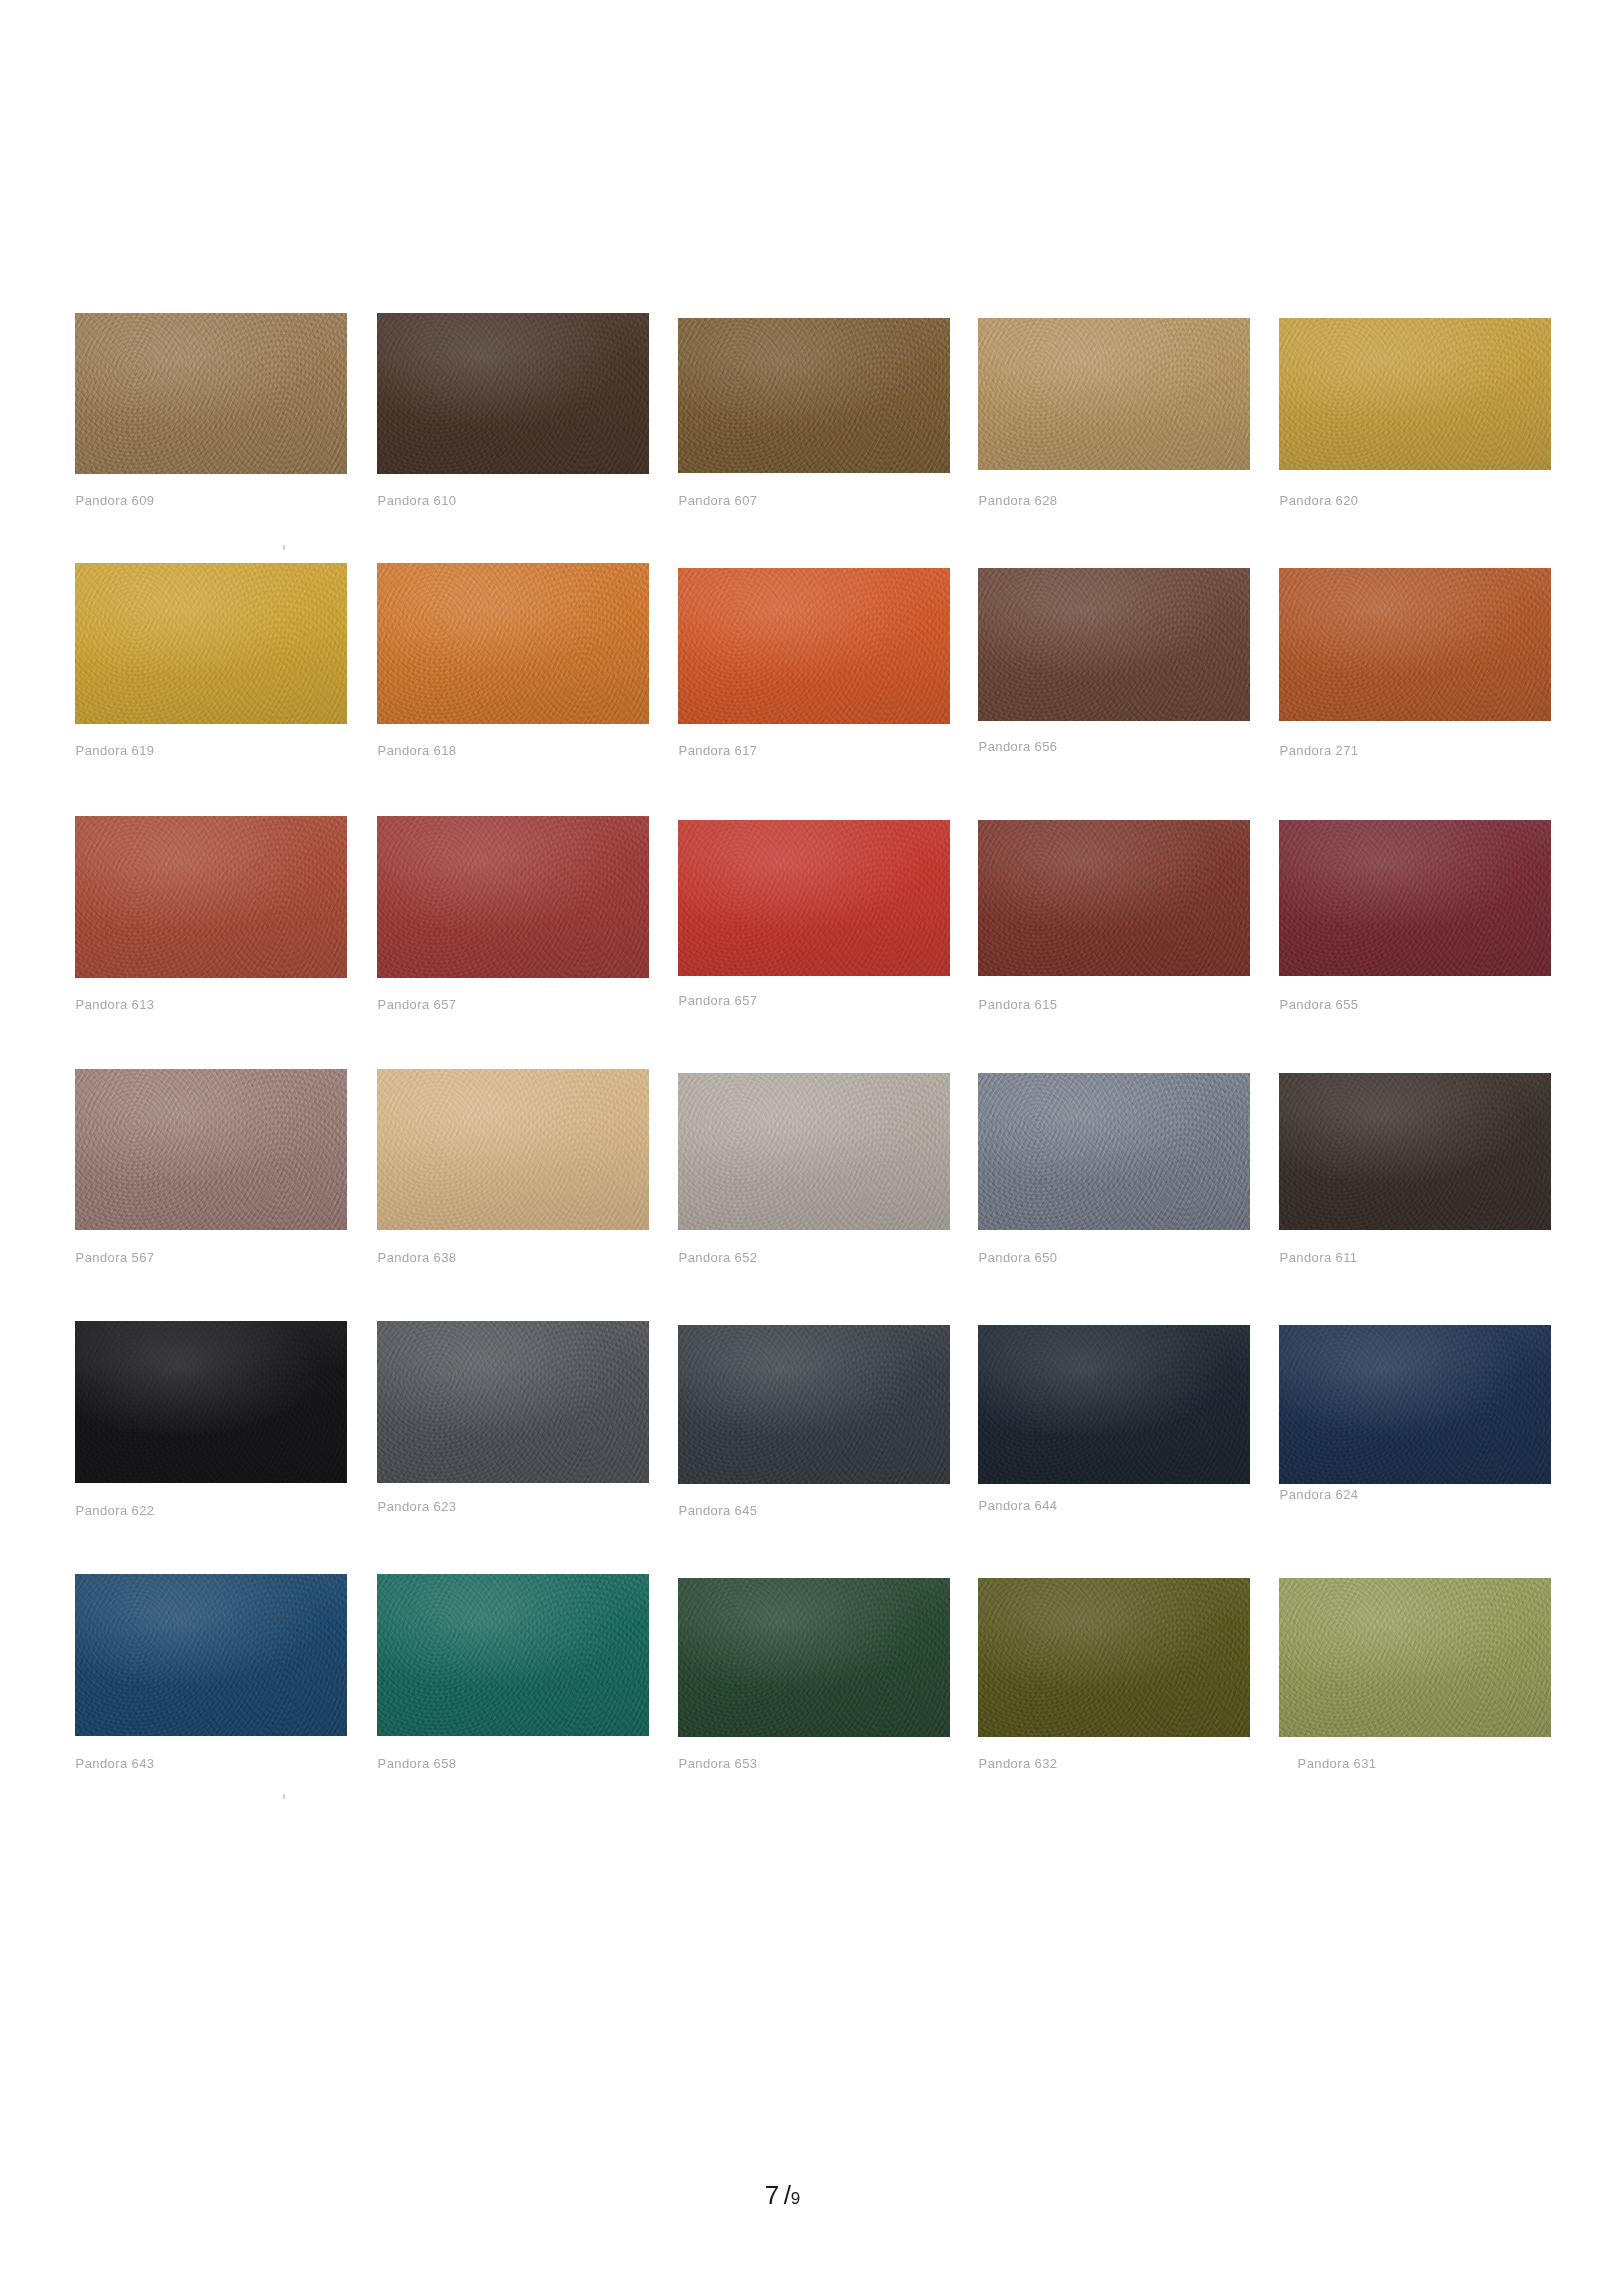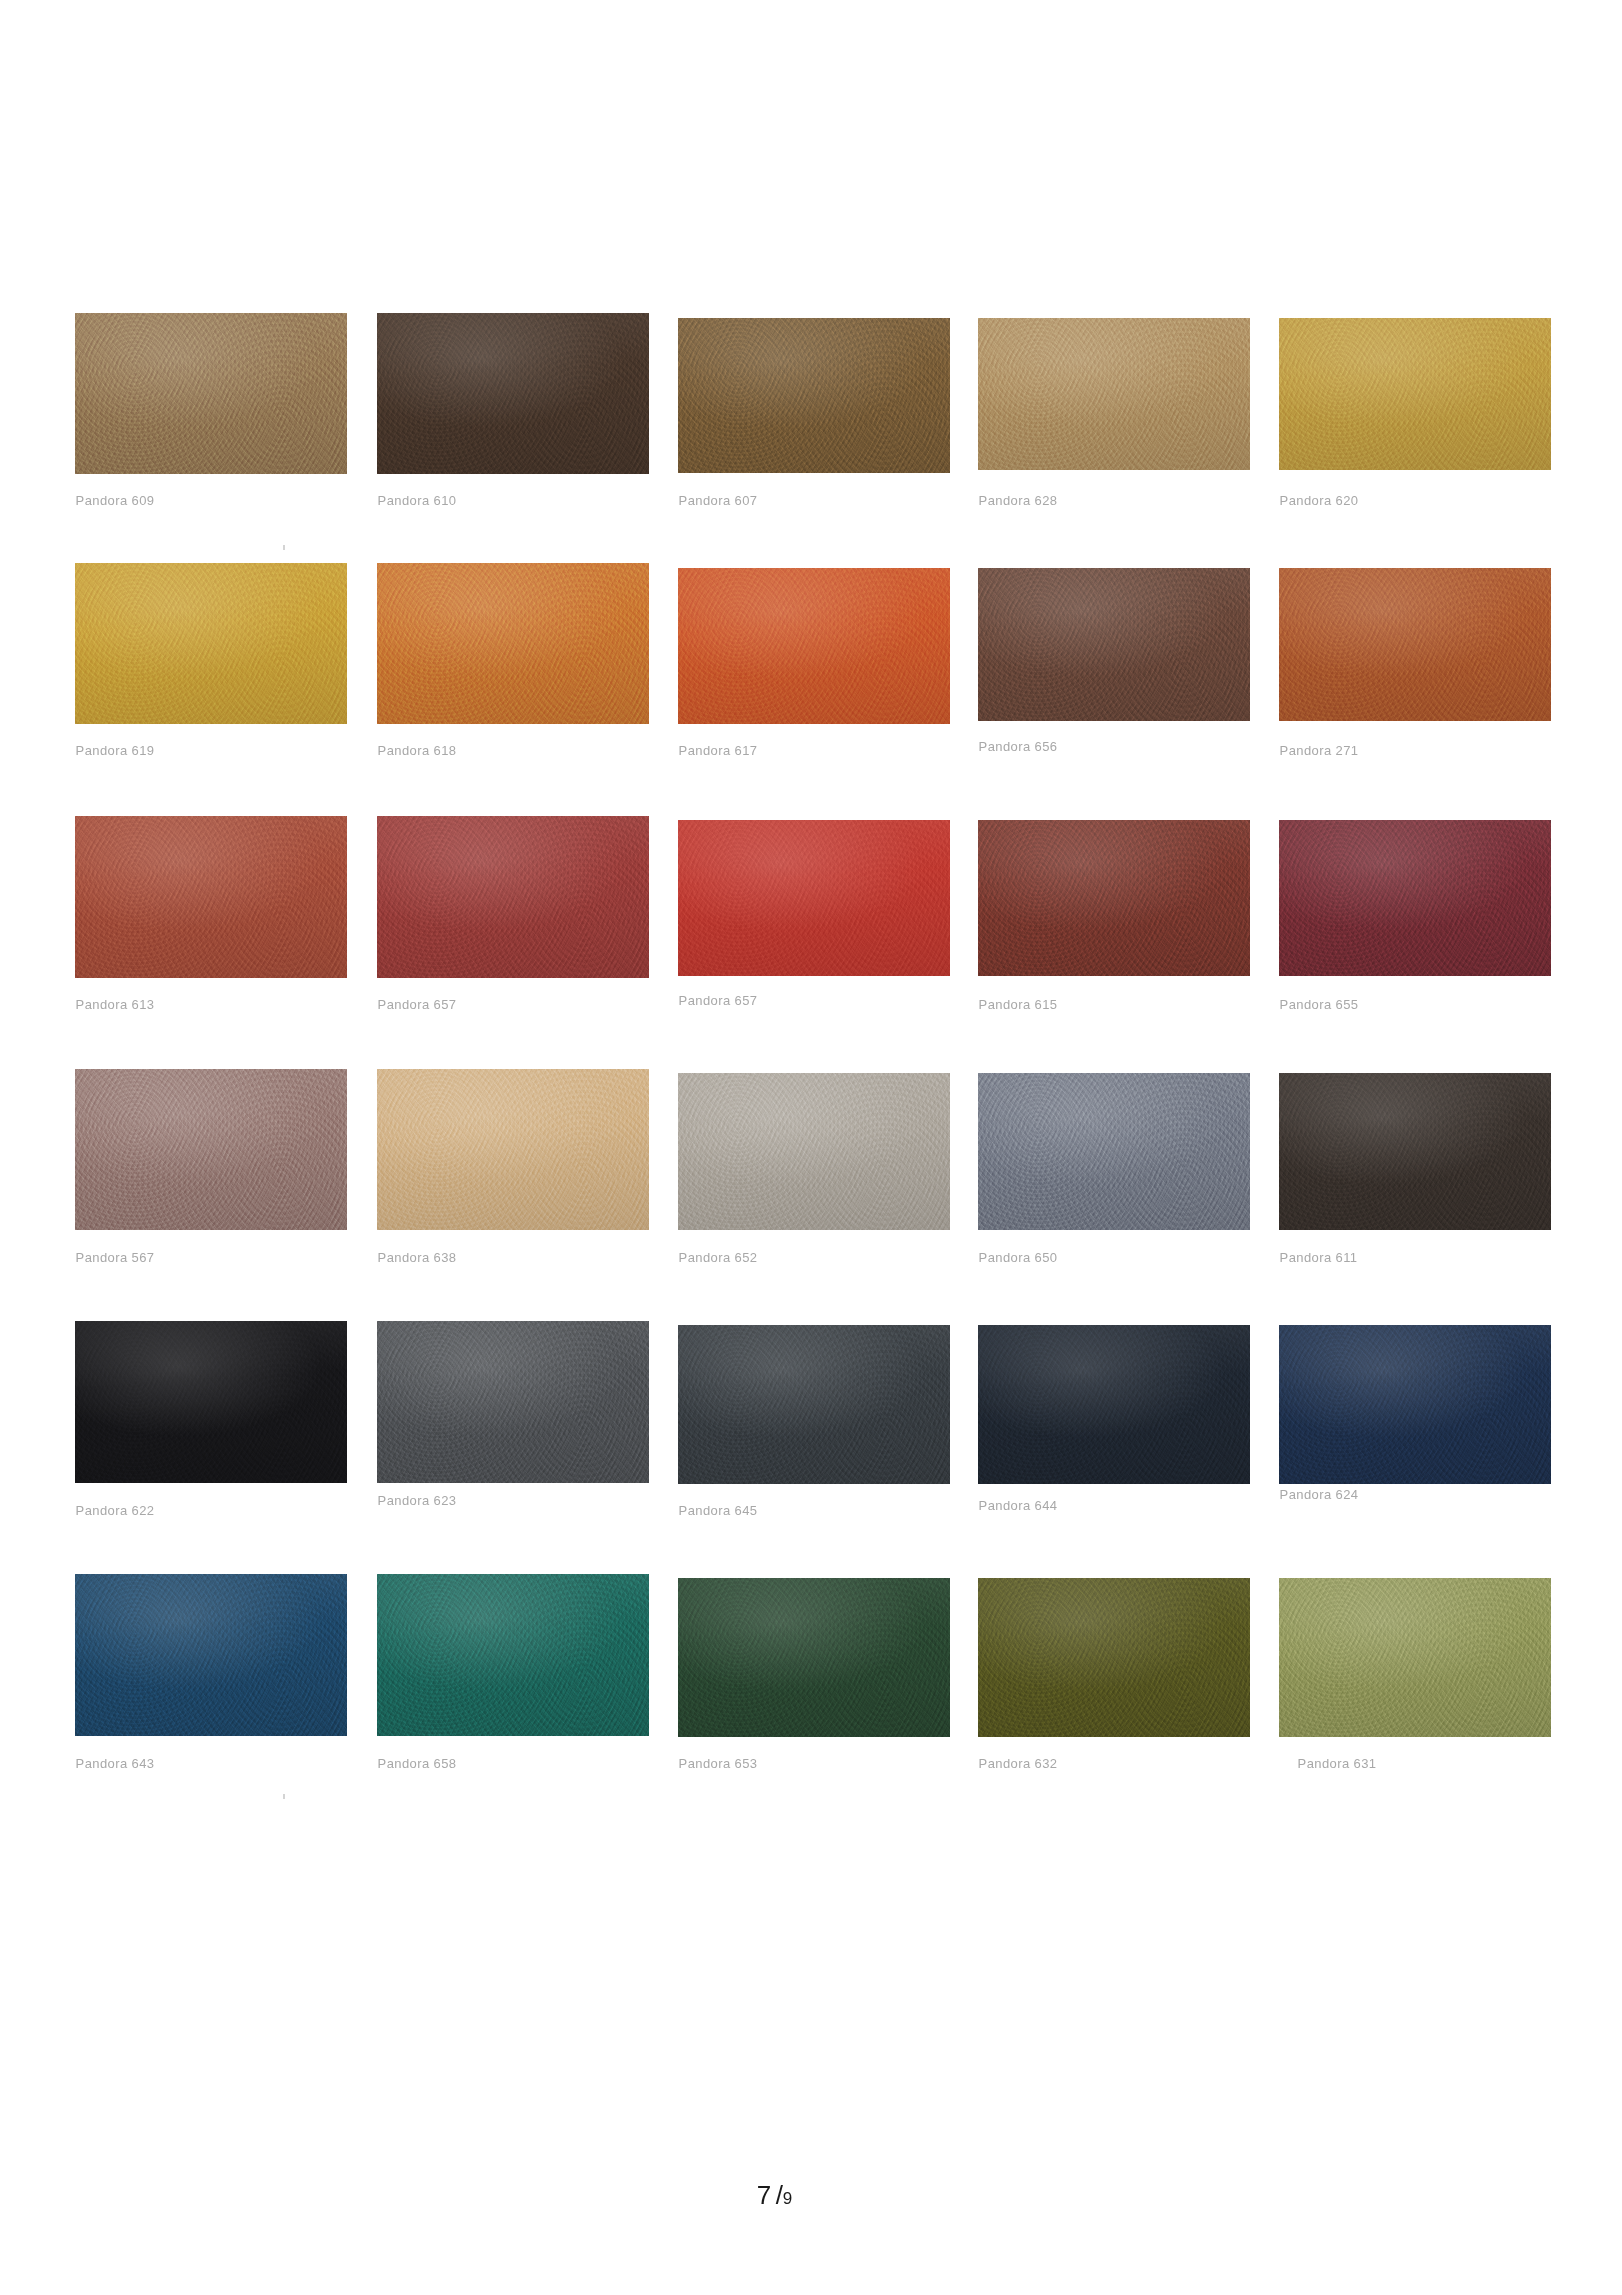--- a/index.html
+++ b/index.html
@@ -129,20 +129,21 @@
     white-space: nowrap;
   }
 
   
   .page-footer {
     position: absolute;
     left: 0;
     top: 2180px;
     width: 1549px;
     text-align: center;
+    padding-left: 8px;
   }
   .footer-inner {
     display: inline-block;
     color: #1a1a1a;
     font-family: "Liberation Sans", sans-serif;
   }
   .page-current { font-size: 26px; }
   .page-sep { font-size: 26px; padding-left: 4.5px; }
   .page-total { font-size: 17px; }
 
@@ -317,21 +318,21 @@
           <div class="grain"></div>
           <div class="sheen"></div>
         </div>
         <div class="swatch-label" style="top: 186px;">Pandora 622</div>
       </div>
       <div class="swatch-cell" style="left: 377px;">
         <div class="swatch-chip" style="top: 3.9px; position: absolute; height: 162px; background-color: rgb(82, 85, 89);">
           <div class="grain"></div>
           <div class="sheen"></div>
         </div>
-        <div class="swatch-label" style="top: 176px;">Pandora 623</div>
+        <div class="swatch-label" style="top: 182px;">Pandora 623</div>
       </div>
       <div class="swatch-cell" style="left: 678px;">
         <div class="swatch-chip" style="top: 7.8px; position: absolute; height: 159px; background-color: rgb(58, 64, 69);">
           <div class="grain"></div>
           <div class="sheen"></div>
         </div>
         <div class="swatch-label" style="top: 186px;">Pandora 645</div>
       </div>
       <div class="swatch-cell" style="left: 978px;">
         <div class="swatch-chip" style="top: 7.8px; position: absolute; height: 159px; background-color: rgb(32, 40, 51);">

